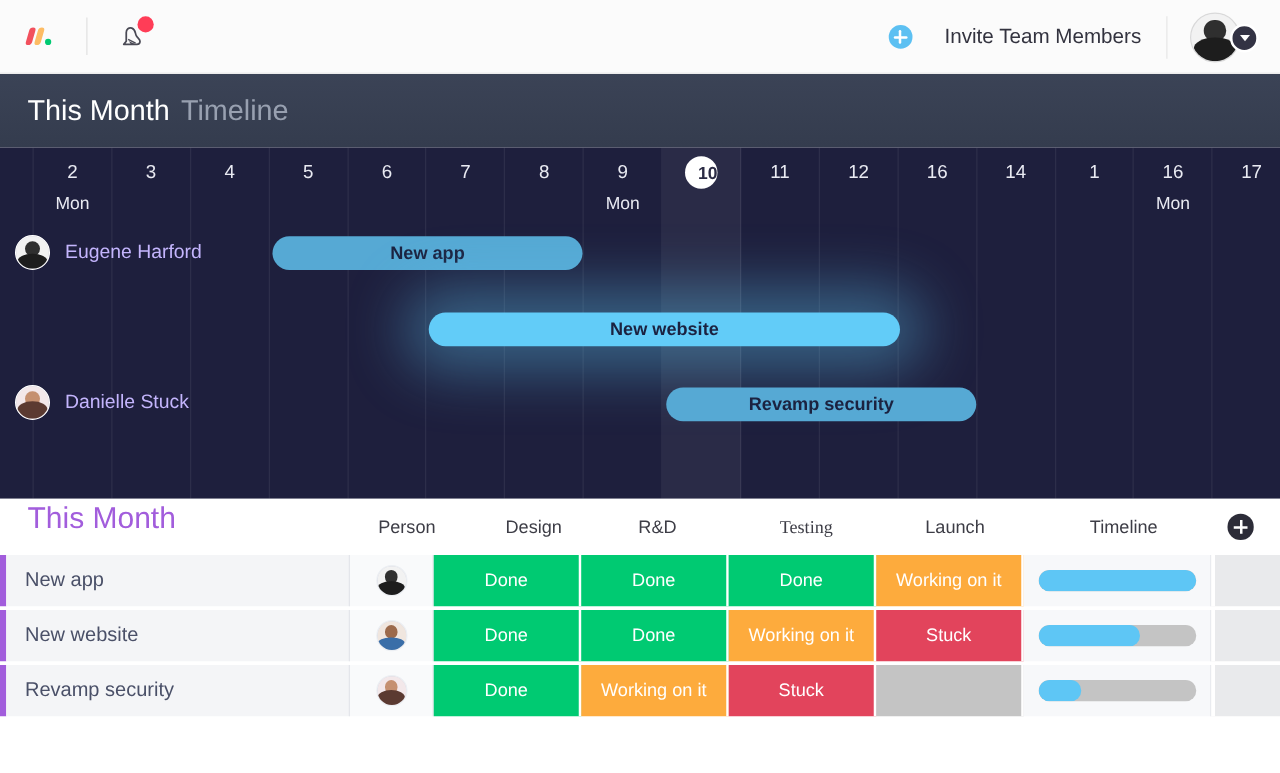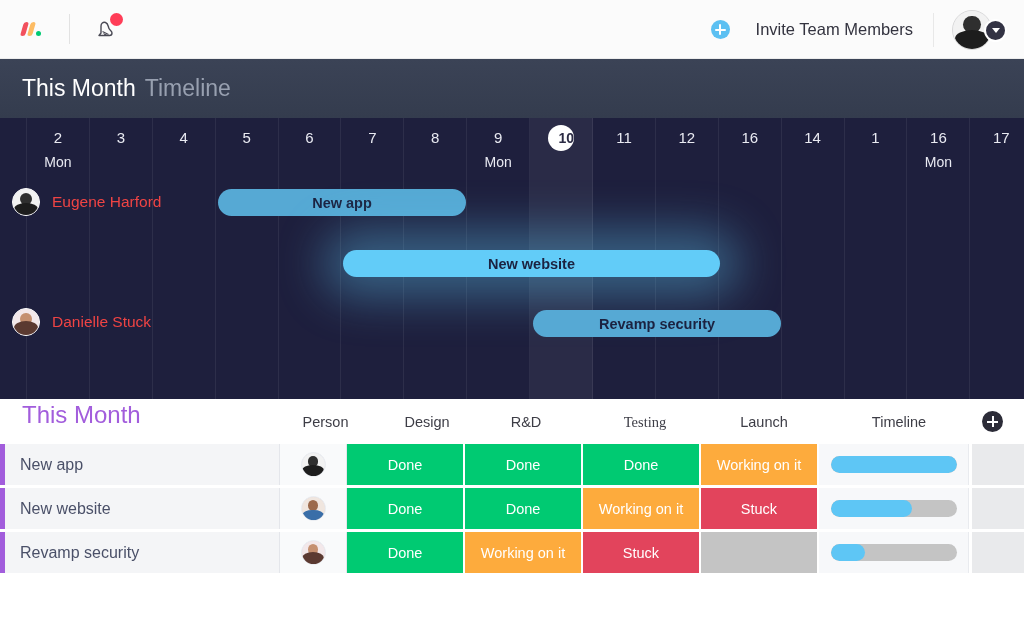--- a/index.html
+++ b/index.html
@@ -113,21 +113,21 @@
   .gantt-rows { position:absolute; left:0; top:63px; right:0; bottom:0; }
   .grow { position:relative; height:60px; }
   .grow .person {
     position:absolute; left:12px; top:7px;
     display:flex; align-items:center;
   }
   .p-av {
     width:28px; height:28px; border-radius:50%; overflow:hidden;
     border:1.5px solid #ffffff; background:#cfcfdb; flex:none;
   }
-  .p-name { font-size:15.5px; color:#ef4444; margin-left:12px; white-space:nowrap; }
+  .p-name { font-size:15.5px; color:#c4b5fd; margin-left:12px; white-space:nowrap; }
 
   .bar {
     position:absolute; height:27px; border-radius:14px;
     display:flex; align-items:center; justify-content:center;
     font-size:14.5px; font-weight:700; color:#1b2240;
   }
   .bar.dim   { background:#56a9d4; }
   .bar.bright{ background:#62ccf8; box-shadow:0 0 46px 20px rgba(98,204,248,0.38); }
 
   

